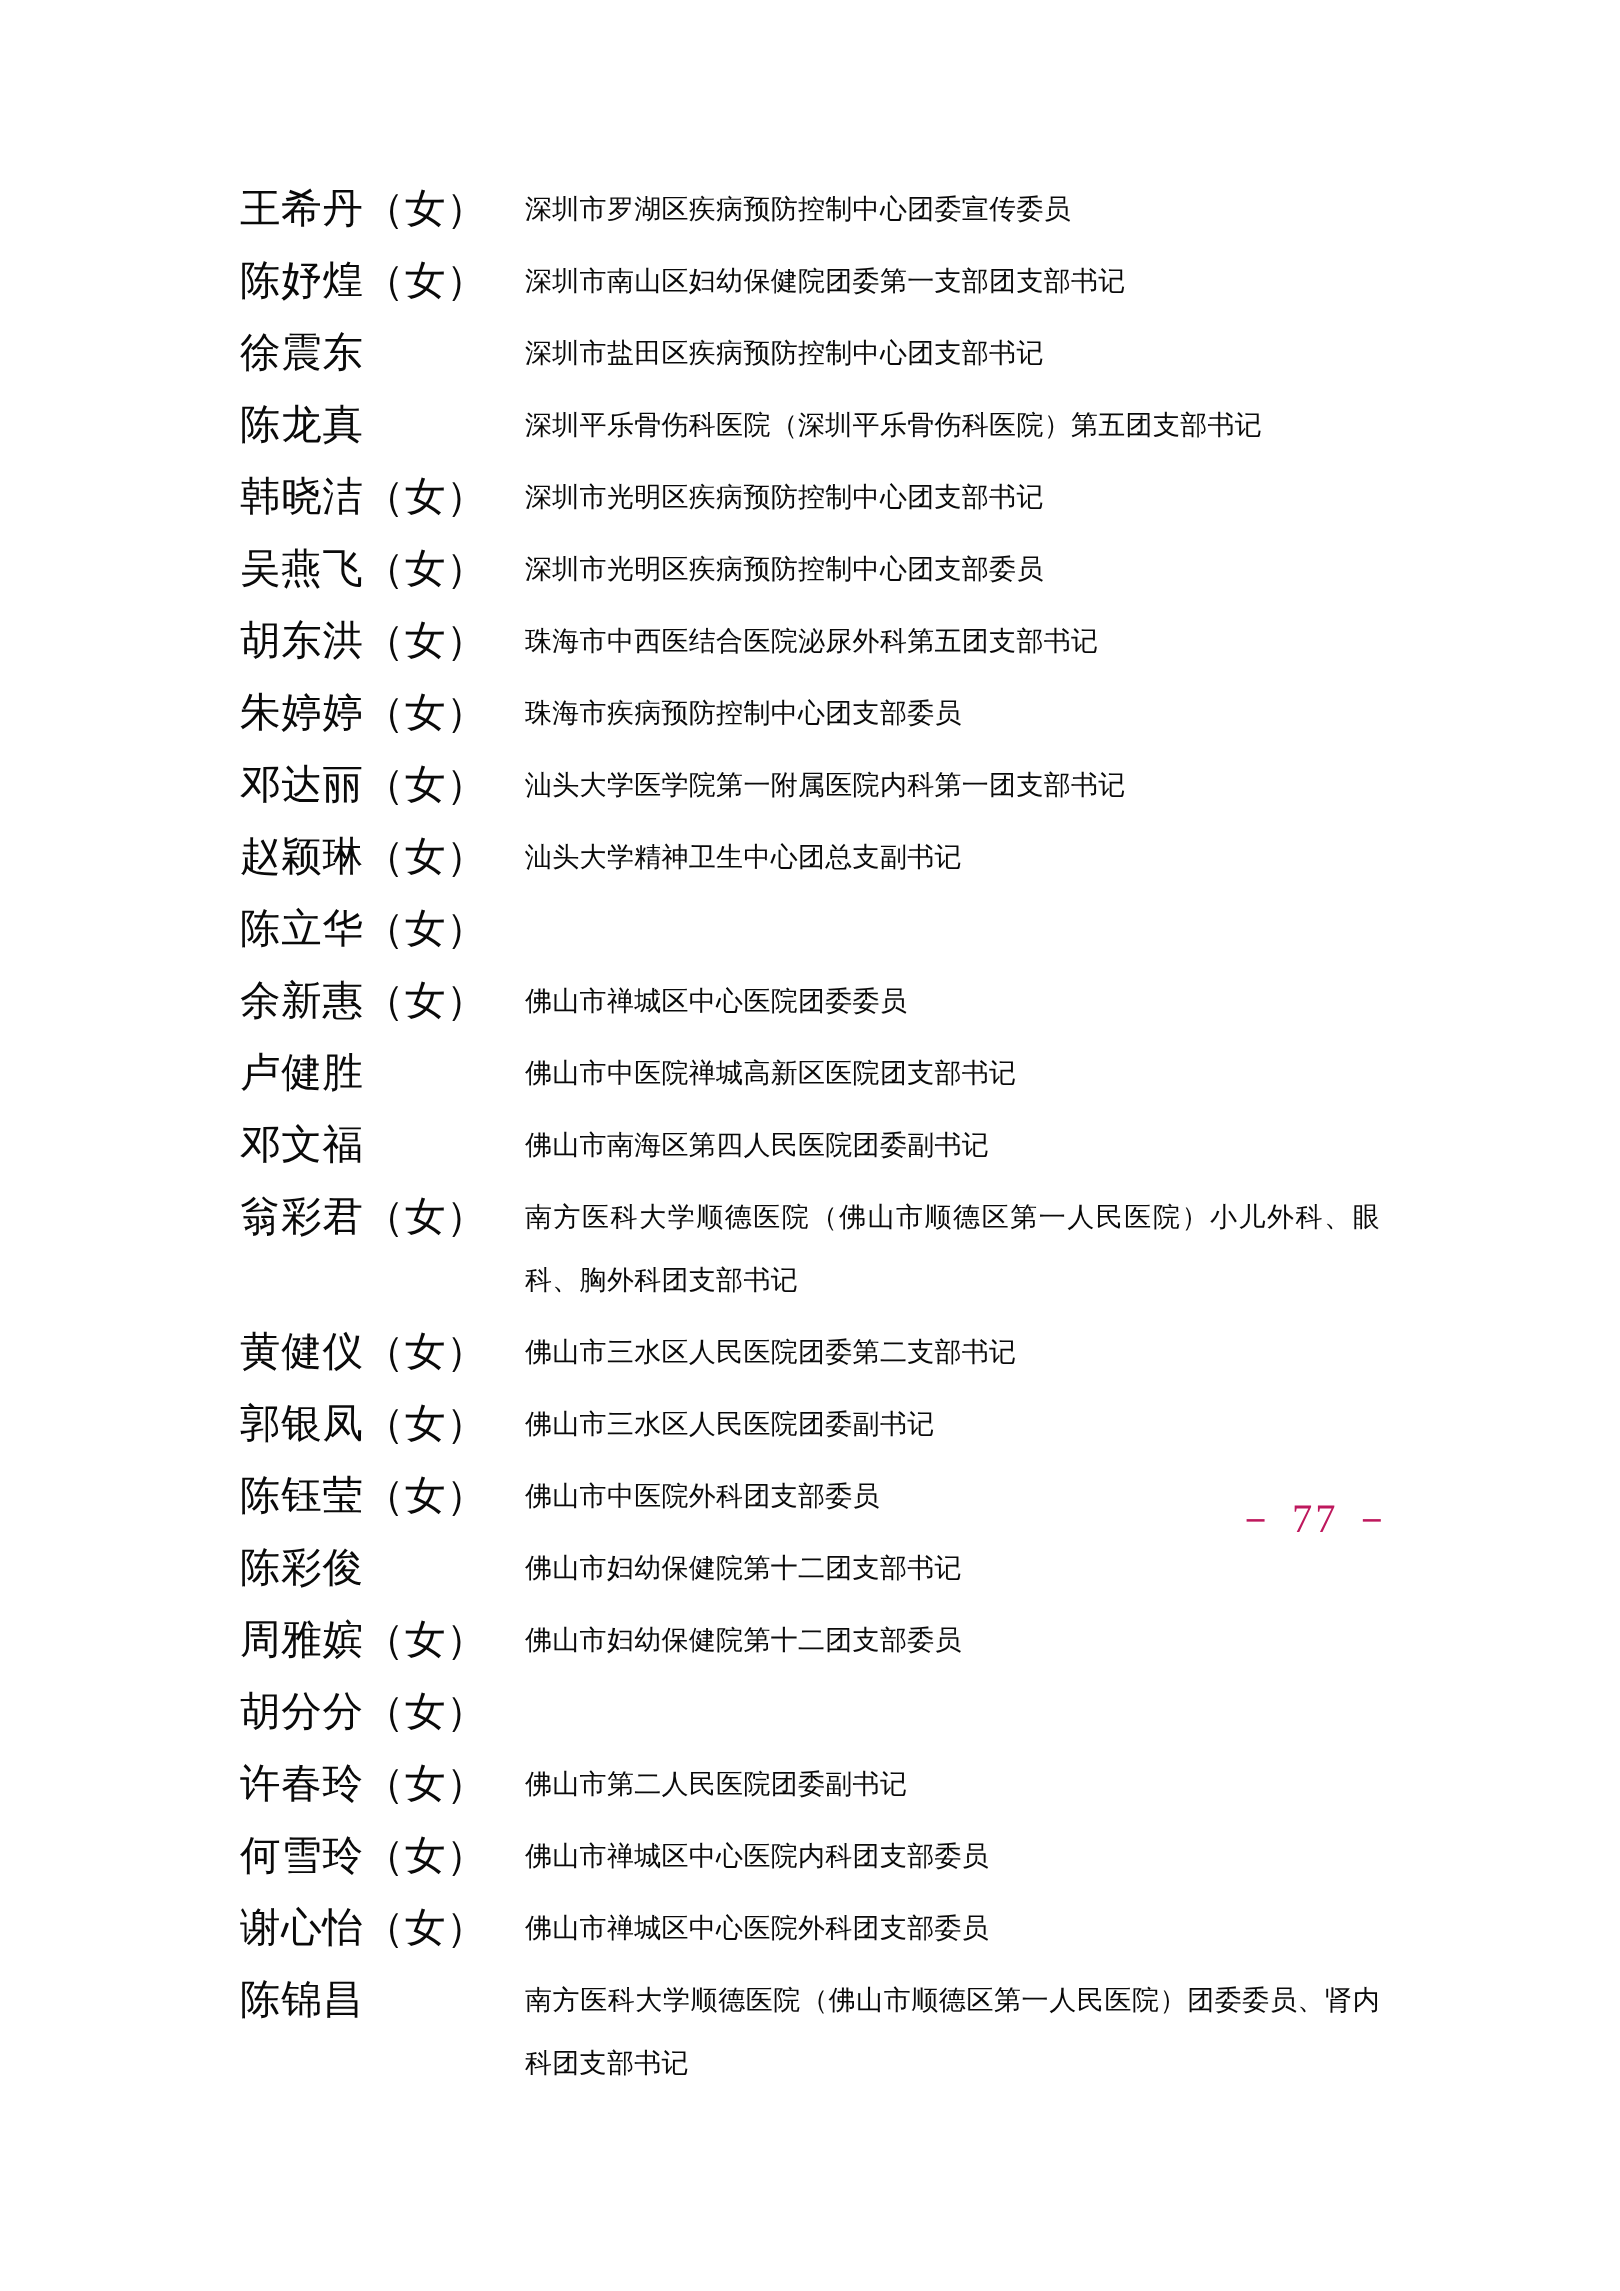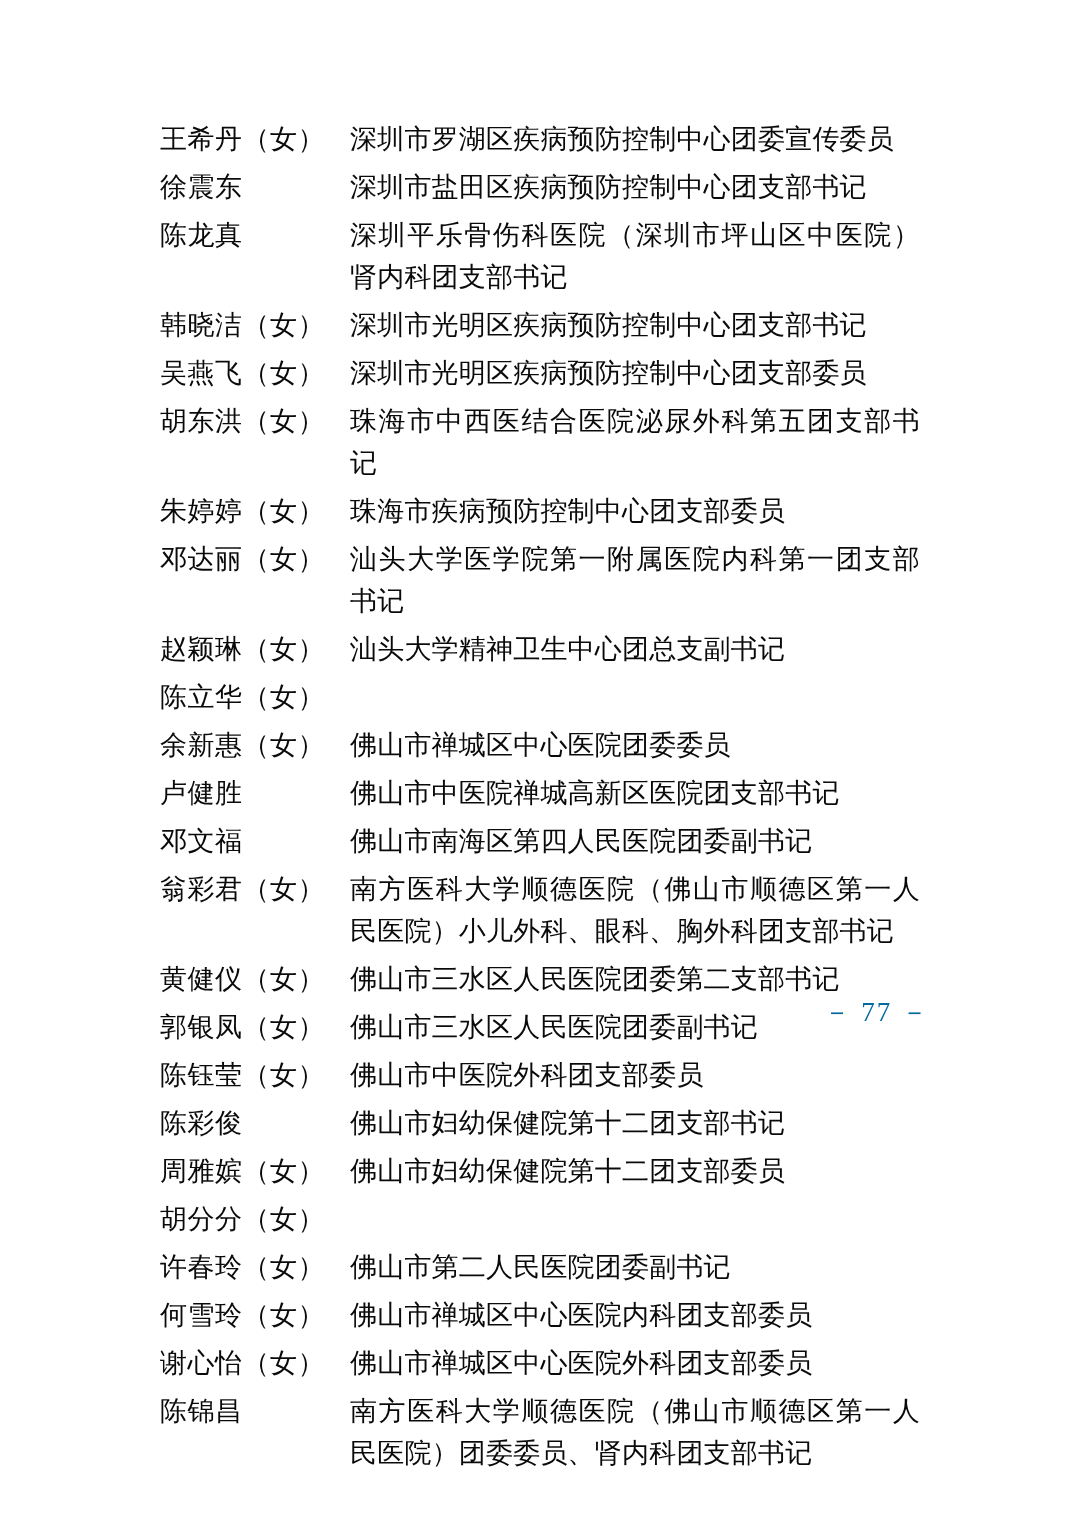--- a/index.html
+++ b/index.html
@@ -34,52 +34,56 @@
   .entry-name {
     flex: 0 0 190px;
     width: 190px;
     font-size: 27px;
     line-height: 42px;
     letter-spacing: 0.5px;
     white-space: nowrap;
   }
   .entry-title {
     flex: 1 1 auto;
-    font-size: 27px;
+    font-size: 18px;
     line-height: 42px;
     letter-spacing: 0.2px;
     text-align: justify;
     text-justify: inter-ideograph;
     max-width: 570px;
   }
   .page-number {
     position: absolute;
     right: 150px;
     bottom: 72px;
     font-size: 27px;
     letter-spacing: 2px;
-    color: #0369a1;
+    color: #be185d;
   }
 </style>
 </head>
 <body>
 
 <div class="page">
   <div class="entry-list" id="entry-list">
       <div class="entry">
         <div class="entry-name">王希丹（女）</div>
         <div class="entry-title">深圳市罗湖区疾病预防控制中心团委宣传委员</div>
       </div>
       <div class="entry">
+        <div class="entry-name">陈妤煌（女）</div>
+        <div class="entry-title">深圳市南山区妇幼保健院团委第一支部团支部书记</div>
+      </div>
+      <div class="entry">
         <div class="entry-name">徐震东</div>
         <div class="entry-title">深圳市盐田区疾病预防控制中心团支部书记</div>
       </div>
       <div class="entry">
         <div class="entry-name">陈龙真</div>
-        <div class="entry-title">深圳平乐骨伤科医院（深圳市坪山区中医院）肾内科团支部书记</div>
+        <div class="entry-title">深圳平乐骨伤科医院（深圳平乐骨伤科医院）第五团支部书记</div>
       </div>
       <div class="entry">
         <div class="entry-name">韩晓洁（女）</div>
         <div class="entry-title">深圳市光明区疾病预防控制中心团支部书记</div>
       </div>
       <div class="entry">
         <div class="entry-name">吴燕飞（女）</div>
         <div class="entry-title">深圳市光明区疾病预防控制中心团支部委员</div>
       </div>
       <div class="entry">

